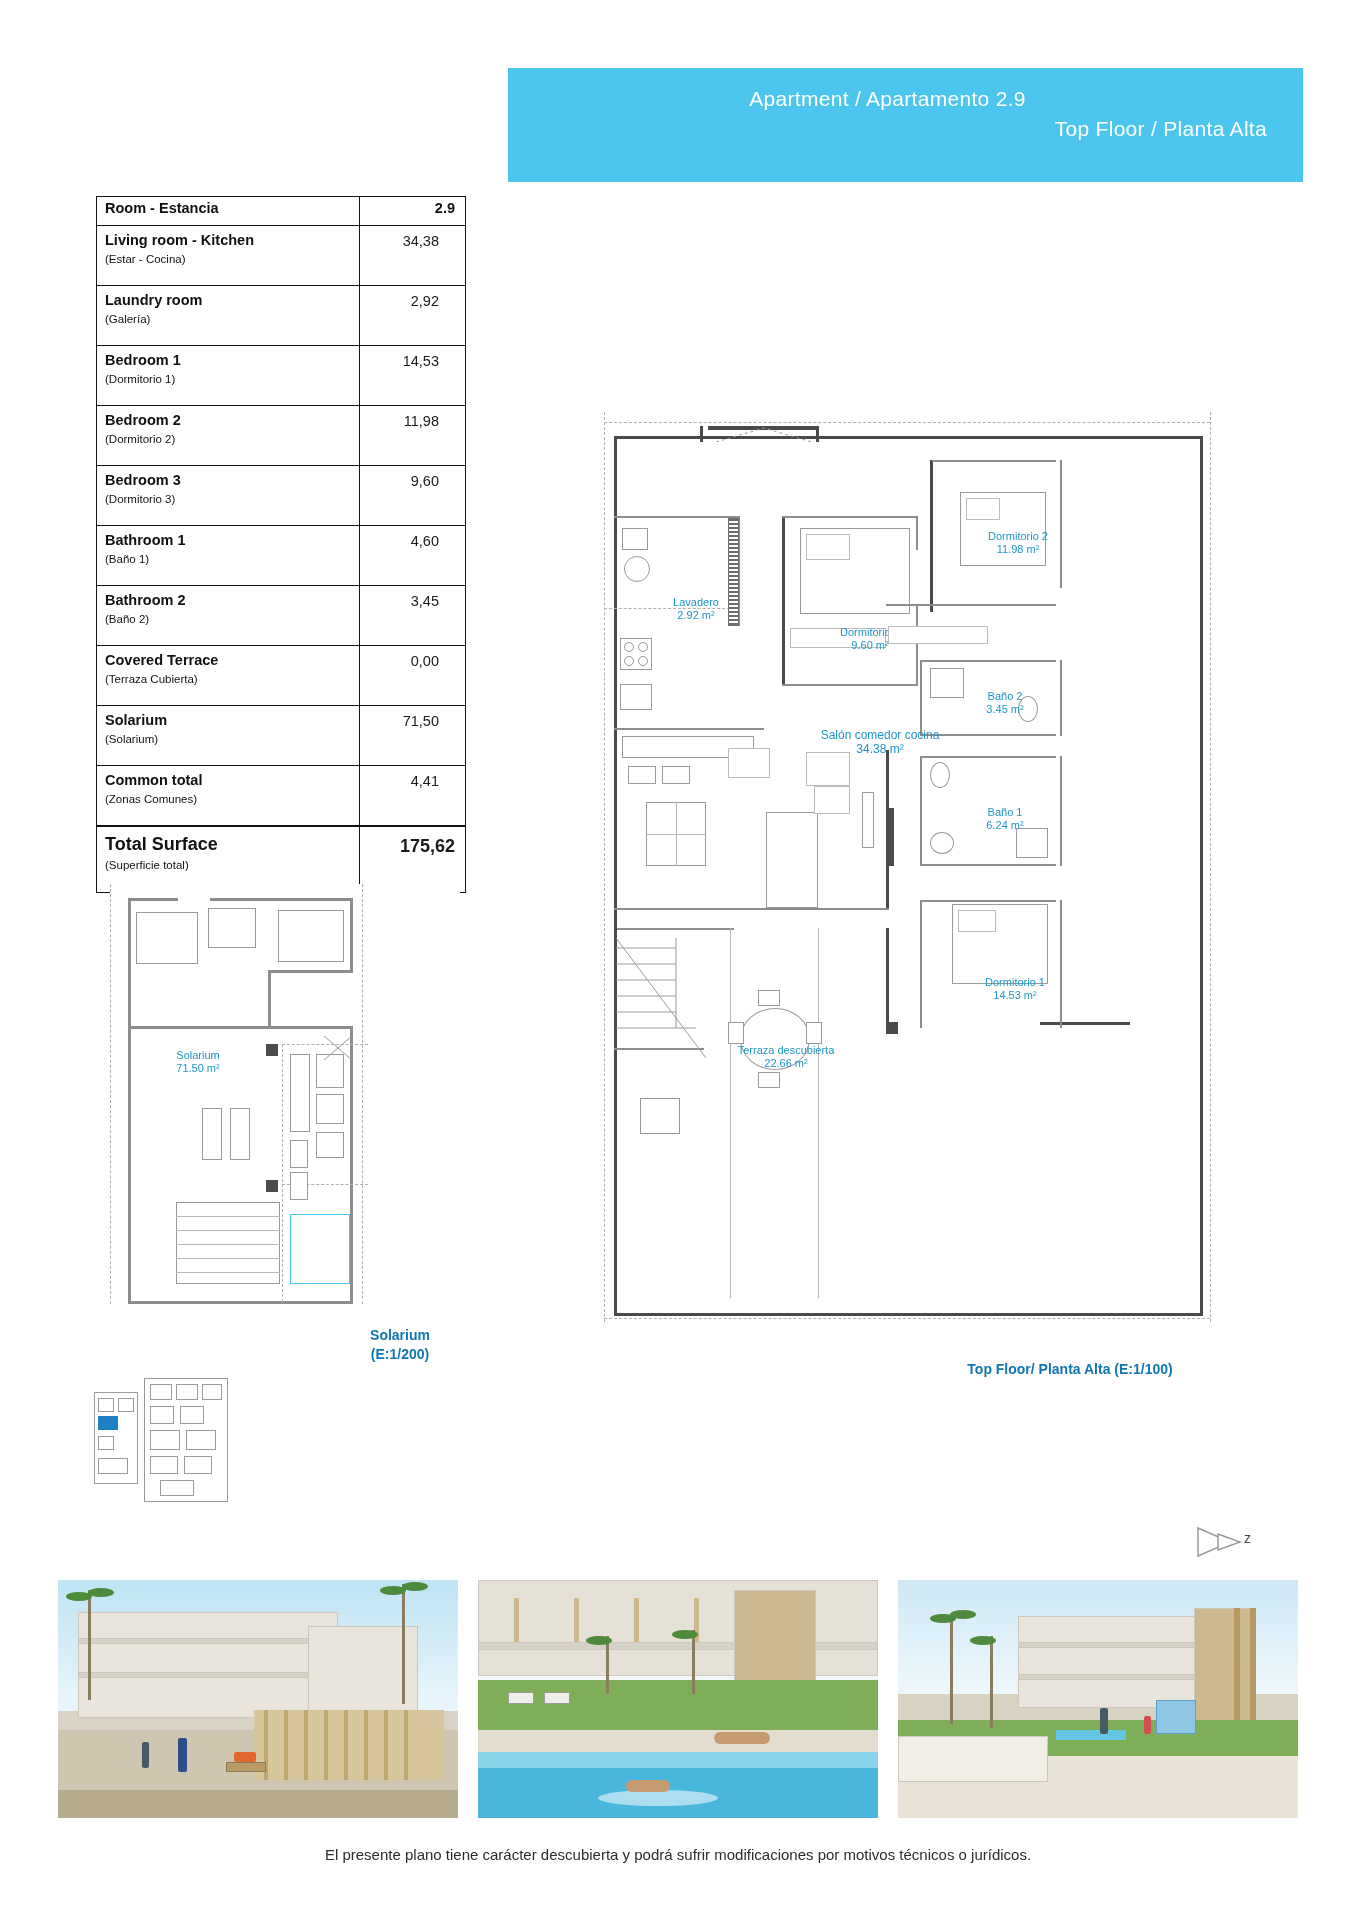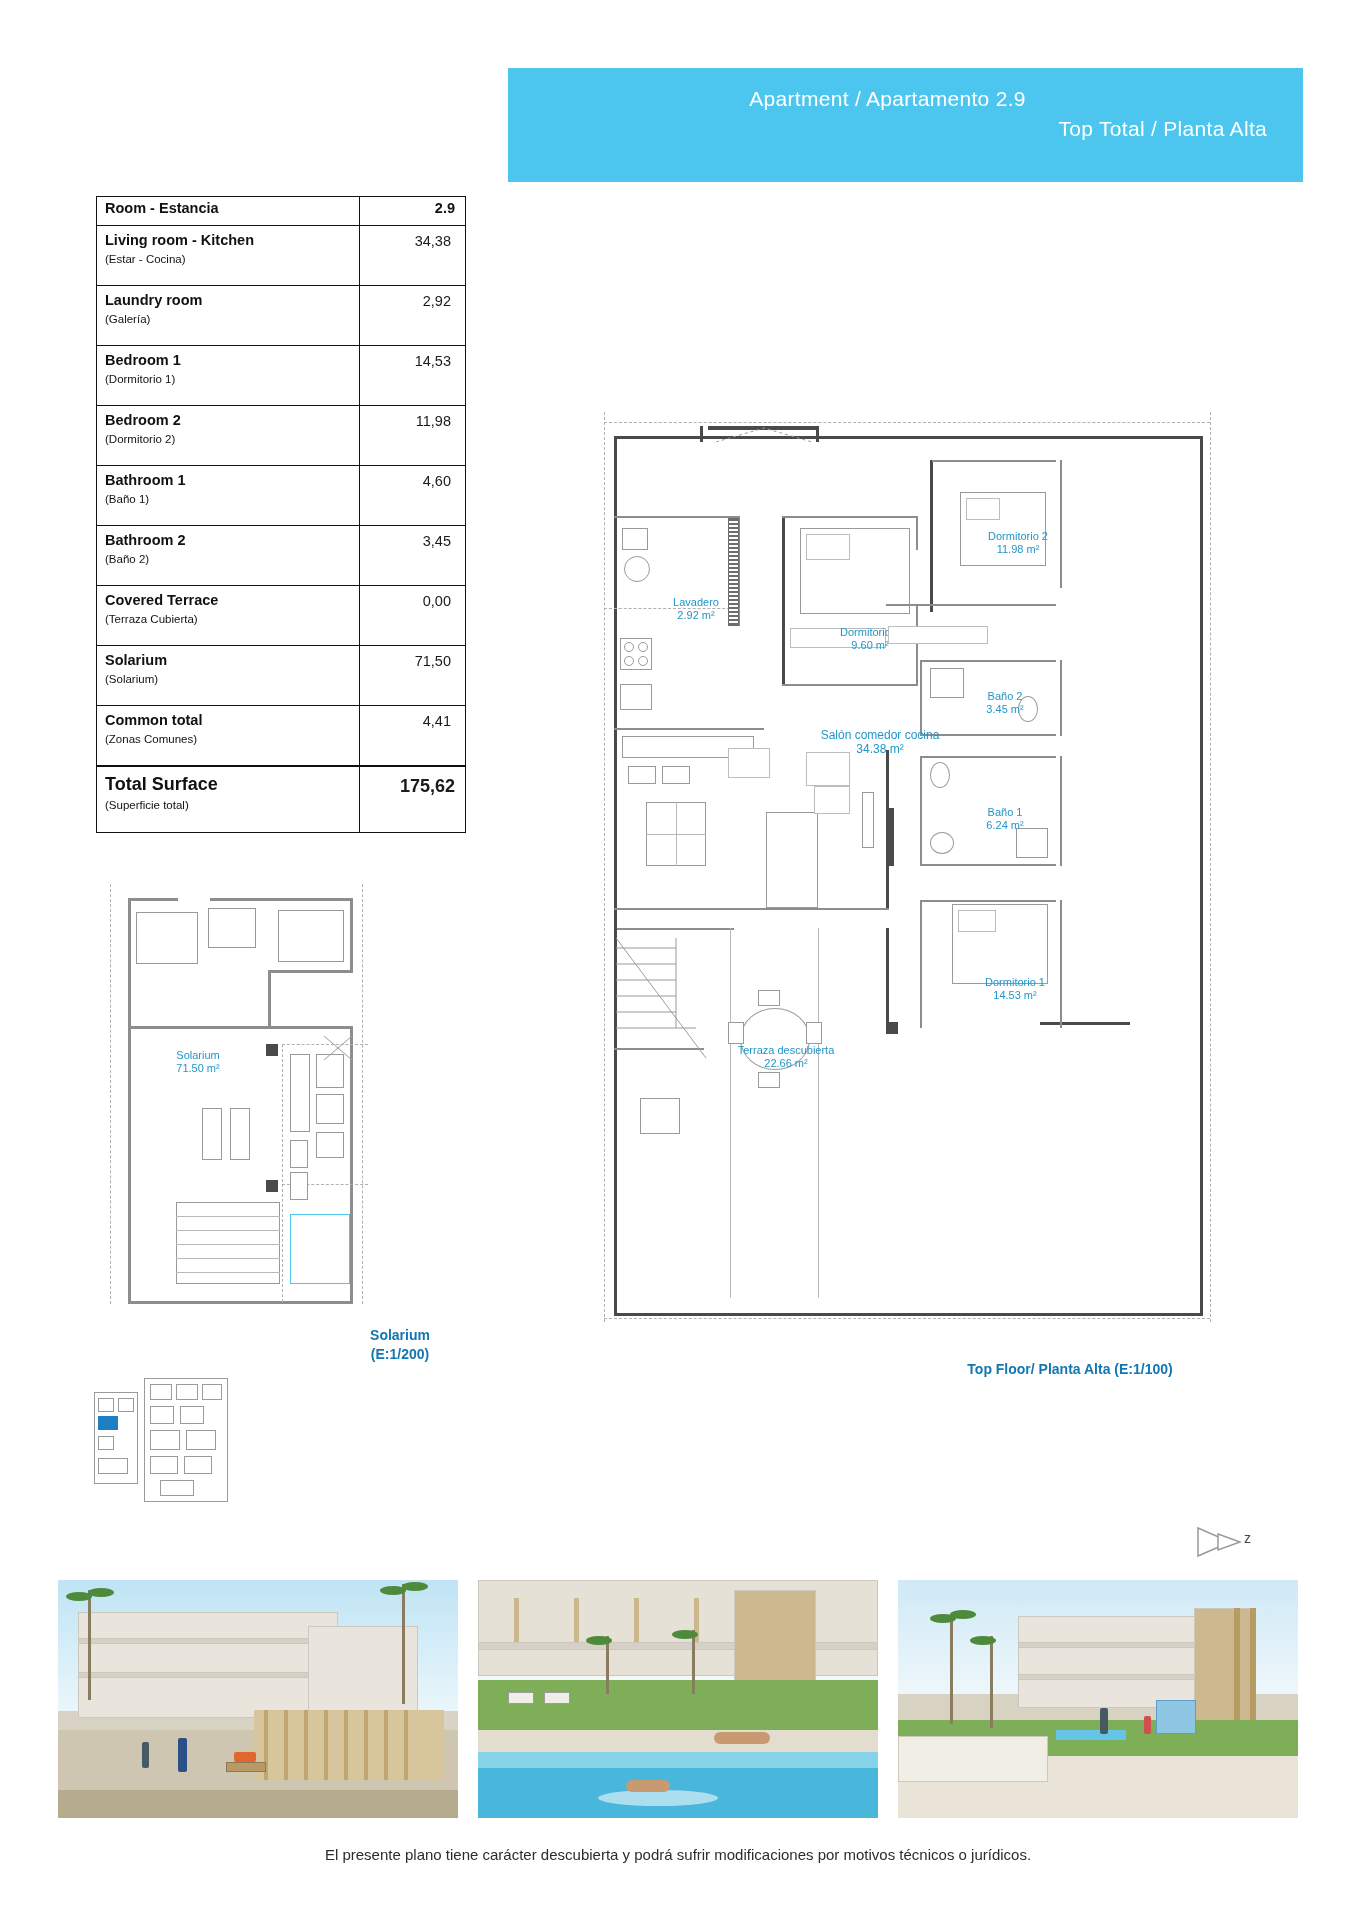--- a/index.html
+++ b/index.html
@@ -61,21 +61,21 @@
     height: 25px;
     font-weight: bold;
     font-size: 14.5px;
     color: #111;
   }
   .rt-head .nm { padding: 3px 0 0 8px; }
   .rt-head .vl { padding: 3px 10px 0 0; text-align: right; }
 
   .rt-row td { height: 52px; }
   .rt-row .nm { padding: 6px 0 0 8px; }
-  .rt-row .vl { padding: 7px 14px 0 0; text-align: right; font-size: 14.5px; }
+  .rt-row .vl { padding: 7px 26px 0 0; text-align: right; font-size: 14.5px; }
   .rt-row .en {
     display: block;
     font-weight: bold;
     font-size: 14.5px;
     color: #111;
     line-height: 17px;
   }
   .rt-row .es {
     display: block;
     font-size: 11.5px;
@@ -189,21 +189,21 @@
     text-align: center;
     font-size: 15px;
     color: #2c2c2c;
   }
 </style>
 </head>
 <body>
 
 <div class="header-banner">
   <div class="line1">Apartment / Apartamento 2.9</div>
-  <div class="line2">Top Total / Planta Alta</div>
+  <div class="line2">Top Floor / Planta Alta</div>
 </div>
 
 <table class="room-table">
   <colgroup>
       <col class="col-name">
       <col class="col-val">
     </colgroup>
   <tbody>
     <tr class="rt-head">
       <td class="nm">Room - Estancia</td>
@@ -230,20 +230,27 @@
         <span class="es">(Dormitorio 1)</span>
       </td>
       <td class="vl">14,53</td>
     </tr>
     <tr class="rt-row">
       <td class="nm">
         <span class="en">Bedroom 2</span>
         <span class="es">(Dormitorio 2)</span>
       </td>
       <td class="vl">11,98</td>
+    </tr>
+    <tr class="rt-row">
+      <td class="nm">
+        <span class="en">Bedroom 3</span>
+        <span class="es">(Dormitorio 3)</span>
+      </td>
+      <td class="vl">9,60</td>
     </tr>
     <tr class="rt-row">
       <td class="nm">
         <span class="en">Bathroom 1</span>
         <span class="es">(Baño 1)</span>
       </td>
       <td class="vl">4,60</td>
     </tr>
     <tr class="rt-row">
       <td class="nm">

